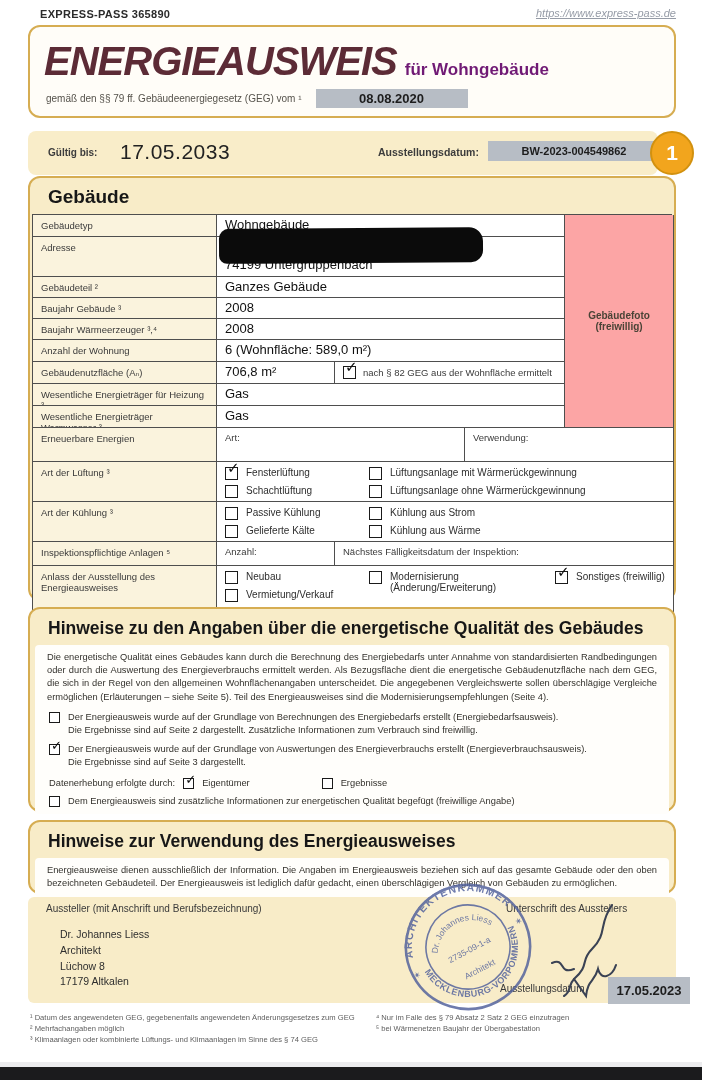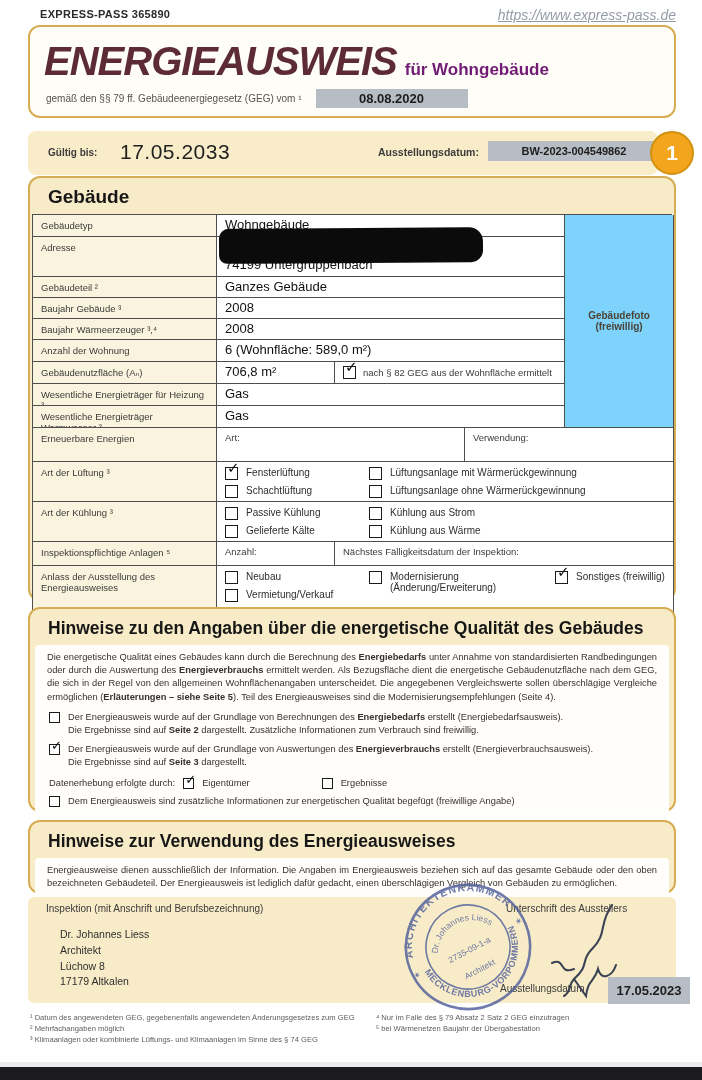--- a/index.html
+++ b/index.html
@@ -6,21 +6,21 @@
   body{
     width:702px;height:1080px;position:relative;overflow:hidden;
     background:#ffffff;
     font-family:"Liberation Sans","DejaVu Sans",sans-serif;
     color:#1c1c1c;
   }
   .page{position:absolute;inset:0;}
 
   
   .top-left{position:absolute;left:40px;top:8px;font-size:11px;font-weight:600;color:#2b2b2b;letter-spacing:.3px;}
-  .top-right{position:absolute;right:26px;top:7px;font-size:14px;font-style:italic;color:#959ba6;text-decoration:underline;}
+  .top-right{position:absolute;right:26px;top:7px;font-size:11px;font-style:italic;color:#959ba6;text-decoration:underline;}
 
   
   .gold-box{border:2.5px solid #d6ad52;border-radius:12px;background:#f8ecc8;box-sizing:border-box;}
   .title-box{position:absolute;left:28px;top:25px;width:648px;height:93px;background:#fffdf8;}
   .title-row{display:flex;align-items:baseline;margin:14px 0 0 14px;}
   .main-title{font-size:40px;font-weight:bold;font-style:italic;color:#5c2b36;letter-spacing:-1px;line-height:1;}
   .sub-title{font-size:17px;font-weight:bold;color:#701a75;margin-left:8px;}
   .law-line{margin:8px 0 0 16px;font-size:10px;color:#55524b;display:flex;align-items:center;}
   .chip{display:inline-block;background:#b7bdc5;color:#1d1d1d;font-weight:bold;font-size:13px;
         padding:2px 0;text-align:center;}
@@ -40,21 +40,21 @@
   .building-box{position:absolute;left:28px;top:176px;width:648px;height:425px;}
   .sec-header{font-size:19px;font-weight:bold;color:#171717;padding:8px 0 6px 18px;}
   .btable{display:grid;position:relative;margin:0 2px 0 2px;
           grid-template-columns:184px 118px 130px 100px 109px;
           grid-template-rows:22px 40px 21px 21px 21px 22px 22px 22px 22px 34px 40px 40px 24px 46px;
           border-top:1px solid #4e4e4e;border-left:1px solid #4e4e4e;background:#fff;}
   .cell{border-right:1px solid #4e4e4e;border-bottom:1px solid #4e4e4e;box-sizing:border-box;
         padding:3px 8px;overflow:hidden;}
   .lab{grid-column:1/2;background:#faf3dd;font-size:9.5px;color:#3a3a3a;padding-top:5px;}
   .val{font-size:13px;color:#101010;background:#fff;padding-top:2px;}
-  .photo-cell{background:#7dd3fc;display:flex;flex-direction:column;align-items:center;justify-content:center;
+  .photo-cell{background:#fca5a5;display:flex;flex-direction:column;align-items:center;justify-content:center;
               font-size:10px;font-weight:bold;color:#4a4336;text-align:center;}
   .subfield{font-size:9.5px;color:#3a3a3a;background:#fff;padding-top:4px;}
   .cbline{display:flex;align-items:center;gap:7px;}
   .cb{display:inline-block;width:11px;height:11px;border:1.6px solid #1a1a1a;background:#fff;
       position:relative;flex:none;box-sizing:content-box;}
   .tick{display:none;position:absolute;left:1px;top:-7px;font-size:15px;font-weight:bold;color:#0d0d0d;
         font-family:"DejaVu Sans",sans-serif;line-height:1;}
   .cb.checked .tick{display:block;}
   .optcell{display:flex;gap:26px;background:#fff;padding-top:5px;}
   .optcol{display:flex;flex-direction:column;gap:5px;}
@@ -94,21 +94,21 @@
   .st-star{font-size:9px;fill:#4f5f9b;}
   .signature{position:absolute;left:500px;top:4px;width:110px;height:98px;z-index:5;}
 
   
   .footnotes{position:absolute;left:30px;top:1012px;width:650px;display:flex;font-size:7.6px;color:#5d5d5d;line-height:1.45;}
   .fn-left{width:330px;}
   .fn-right{margin-left:16px;width:300px;}
 
   .bottom-bar{position:absolute;left:0;bottom:0;width:702px;height:13px;background:#1b1b1d;}
   .bottom-shade{position:absolute;left:0;bottom:13px;width:702px;height:5px;background:#ececee;}
-  b{font-weight:bold;}
+  b{font-weight:normal;}
 </style>
 </head>
 <body>
 
 <div class="page">
 
   <div class="top-left">EXPRESS-PASS 365890</div>
   <div class="top-right">https://www.express-pass.de</div>
 
   <div class="gold-box title-box">
@@ -309,21 +309,21 @@
   </div>
 
   <div class="gold-box usage-box">
     <div class="hint-title">Hinweise zur Verwendung des Energieausweises</div>
     <div class="hint-body">
       <p class="usage-text">Energieausweise dienen ausschließlich der Information. Die Angaben im Energieausweis beziehen sich auf das gesamte Gebäude oder den oben bezeichneten Gebäudeteil. Der Energieausweis ist lediglich dafür gedacht, einen überschlägigen Vergleich von Gebäuden zu ermöglichen.</p>
     </div>
   </div>
 
   <div class="issuer-panel">
-    <div class="iss-label">Inspektion (mit Anschrift und Berufsbezeichnung)</div>
+    <div class="iss-label">Aussteller (mit Anschrift und Berufsbezeichnung)</div>
     <div class="iss-addr">
       <div>Dr. Johannes Liess</div>
       <div>Architekt</div>
       <div>Lüchow 8</div>
       <div>17179 Altkalen</div>
     </div>
     <div class="sig-label">Unterschrift des Ausstellers</div>
 
     <div class="stamp-wrap">
       <svg class="stamp-svg" viewBox="0 0 132 132">

